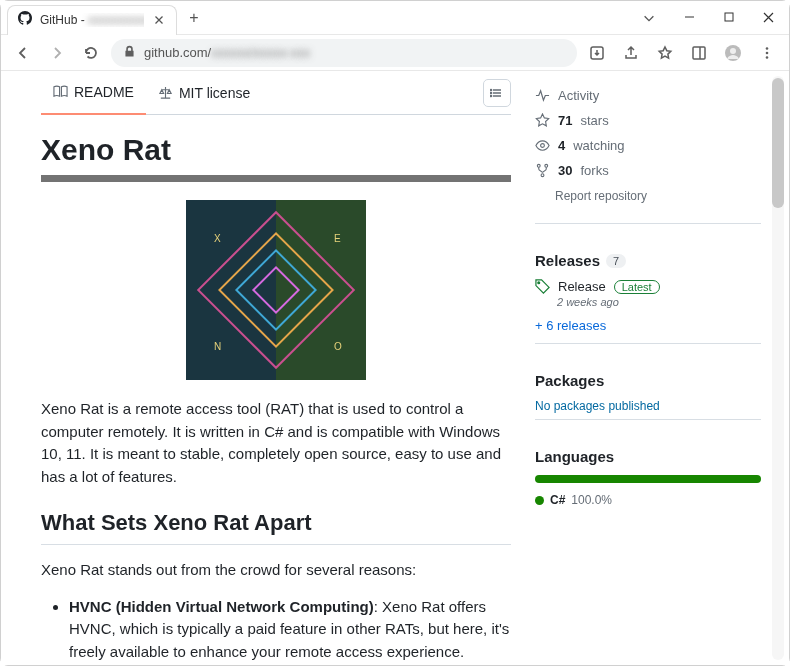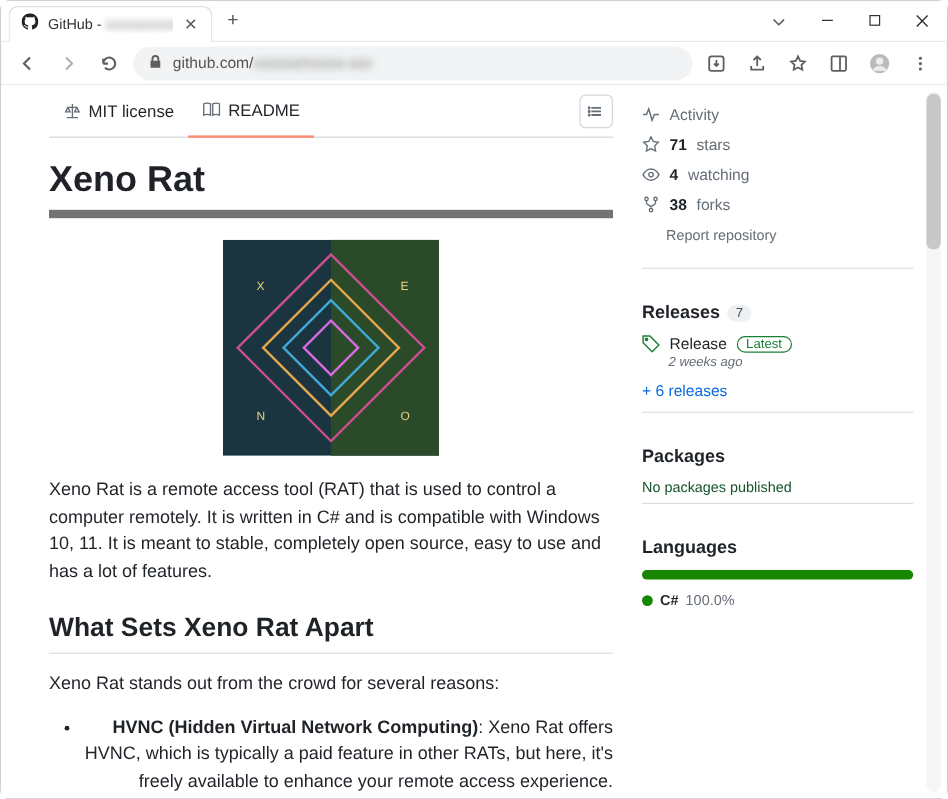--- a/index.html
+++ b/index.html
@@ -24,35 +24,35 @@
 .rtab { display:flex; align-items:center; gap:6px; padding:0 12px; height:44px; font-size:14px; color:#1f2328; cursor:pointer;}
 .rtab.active { border-bottom:2px solid #fd8c73; font-weight:500; color:#1f2328; }
 .rtab svg{width:15px;height:15px;}
 .toc-btn { margin-left:auto; width:28px; height:28px; border:1px solid #d0d7de; border-radius:5px; display:flex; align-items:center; justify-content:center;}
 h1 { font-size:30px; font-weight:600; color:#1f2328; margin-bottom:18px; padding-bottom:8px; border-bottom:7px solid #737373;}
 h2 { font-size:22px; font-weight:600; color:#1f2328; margin:22px 0 14px; padding-bottom:8px; border-bottom:1px solid #d8dee4;}
 .hero-img { display:flex; justify-content:center; margin-bottom:18px;}
 .hero-img svg { width:180px; height:180px; }
 p { font-size:15px; color:#1f2328; line-height:1.5; margin-bottom:14px;}
 ul.blist { padding-left:28px; }
-ul.blist li { font-size:15px; color:#1f2328; line-height:1.5; margin-bottom:14px;text-align:right;}
+ul.blist li { font-size:15px; color:#1f2328; line-height:1.5; margin-bottom:14px;}
 .sidebar { width:260px; padding:12px 28px 12px 6px; font-size:13px; color:#656d76; }
 .side-row { display:flex; align-items:flex-end; gap:8px; padding:5px 0; color:#656d76;}
 .side-row svg{width:15px;height:15px;}
 .side-row .num{font-weight:600;color:#1f2328;}
 .side-link{color:#656d76;font-size:12px;padding:6px 0 14px;margin-left:20px;}
 .side-sec { border-top:1px solid #d8dee4; padding-top:28px; margin-top:6px;}
 .side-h { font-size:15px; font-weight:600; color:#1f2328; display:flex; align-items:center; gap:6px; margin-bottom:10px;}
 .counter-badge { background:#eef0f2; color:#474e57; font-size:11px; border-radius:9px; padding:1px 7px; font-weight:500;}
 .release-row { display:flex; align-items:center; gap:8px; margin-bottom:2px;}
 .release-row svg{width:15px;height:15px;color:#1a7f37;}
 .latest-badge{border:1px solid #1a7f37;color:#1a7f37;font-size:11px;border-radius:10px;padding:0 7px;}
 .tiny{font-size:11px;color:#656d76;margin-left:22px;font-style:italic;}
 .blue-link{color:#0969da;font-size:13px;padding:10px 0 4px;display:block;}
-.nopkg{font-size:12px;color:#14532d;}
+.nopkg{font-size:12px;color:#0369a1;}
 .langbar{height:8px;background:#178600;border-radius:4px;margin:8px 0 10px;}
 .lang-item{display:flex;align-items:center;gap:6px;font-size:12px;}
 .lang-dot{width:9px;height:9px;border-radius:50%;background:#178600;}
 .scrollbar{position:absolute;right:6px;top:76px;width:12px;height:584px;background:#f6f6f6;border-radius:6px;}
 .scroll-thumb{position:absolute;right:6px;top:78px;width:12px;height:130px;background:#c8c8c8;border-radius:6px;}
 .blur{color:transparent;text-shadow:0 0 6px rgba(80,80,80,0.7);}
 </style>
 </head>
 <body>
 
@@ -148,31 +148,31 @@
           <circle cx="7" cy="2.5" r="1.3"></circle>
           <circle cx="7" cy="7" r="1.3"></circle>
           <circle cx="7" cy="11.5" r="1.3"></circle>
         </svg>
       </div>
  </div>
 
  <div class="content">
   <div class="main-col">
    <div class="tabs-row">
+    <div class="rtab active">
+     <svg viewBox="0 0 16 16" fill="none" stroke="#656d76" stroke-width="1.2">
+              <path d="M1 3c2-1 4-1 6 0v10c-2-1-4-1-6 0V3zm14 0c-2-1-4-1-6 0v10c2-1 4-1 6 0V3z"></path>
+            </svg>
+     <span>README</span>
+    </div>
     <div class="rtab">
      <svg viewBox="0 0 16 16" fill="none" stroke="#656d76" stroke-width="1.2">
               <path d="M8 2v12M3 14h10M4 5l-2 4h4l-2-4zm8 0l-2 4h4l-2-4zM4 5h8"></path>
             </svg>
      <span>MIT license</span>
-    </div>
-    <div class="rtab active">
-     <svg viewBox="0 0 16 16" fill="none" stroke="#656d76" stroke-width="1.2">
-              <path d="M1 3c2-1 4-1 6 0v10c-2-1-4-1-6 0V3zm14 0c-2-1-4-1-6 0v10c2-1 4-1 6 0V3z"></path>
-            </svg>
-     <span>README</span>
     </div>
     <div class="toc-btn">
             <svg width="14" height="14" fill="none" stroke="#656d76" stroke-width="1.5">
               <path d="M3 4h8M3 7h8M3 10h8"></path>
               <circle cx="1" cy="4" r=".6" fill="#656d76"></circle>
               <circle cx="1" cy="7" r=".6" fill="#656d76"></circle>
               <circle cx="1" cy="10" r=".6" fill="#656d76"></circle>
             </svg>
           </div>
    </div>
@@ -232,21 +232,21 @@
     <span class="num">4</span>
     <span>watching</span>
    </div>
    <div class="side-row">
     <svg viewBox="0 0 16 16" fill="none" stroke="#656d76" stroke-width="1.2">
             <circle cx="4" cy="3" r="1.5"></circle>
             <circle cx="12" cy="3" r="1.5"></circle>
             <circle cx="8" cy="13" r="1.5"></circle>
             <path d="M4 4.5v2c0 2 4 2 4 4m4-6v2c0 2-4 2-4 4"></path>
           </svg>
-    <span class="num">38</span>
+    <span class="num">30</span>
     <span>forks</span>
    </div>
    <div class="side-link">Report repository</div>
 
    <div class="side-sec">
     <div class="side-h">
      <span>Releases</span>
      <span class="counter-badge">7</span>
     </div>
     <div class="release-row">

